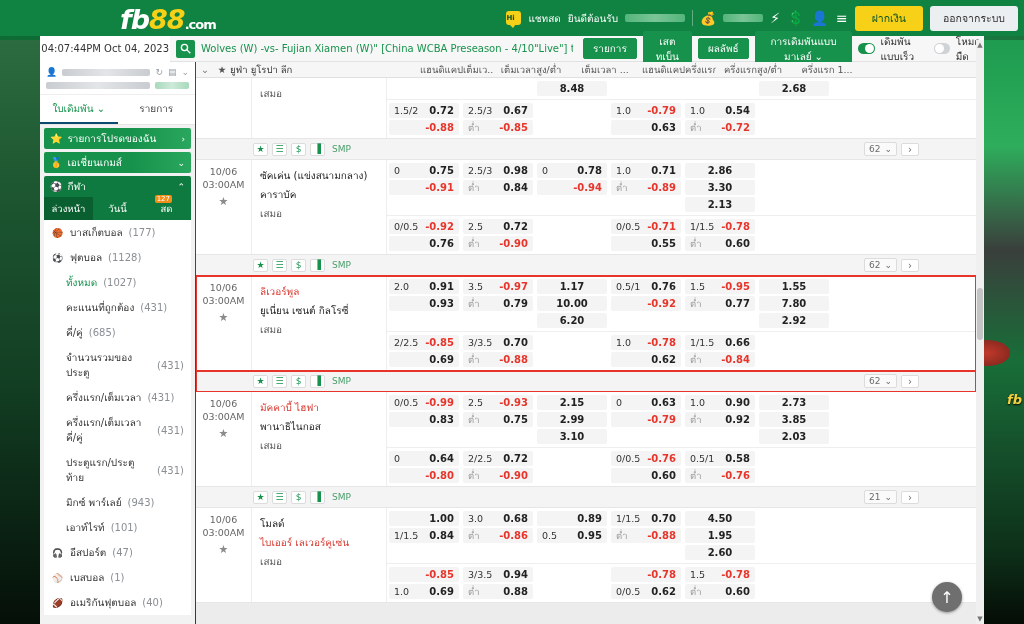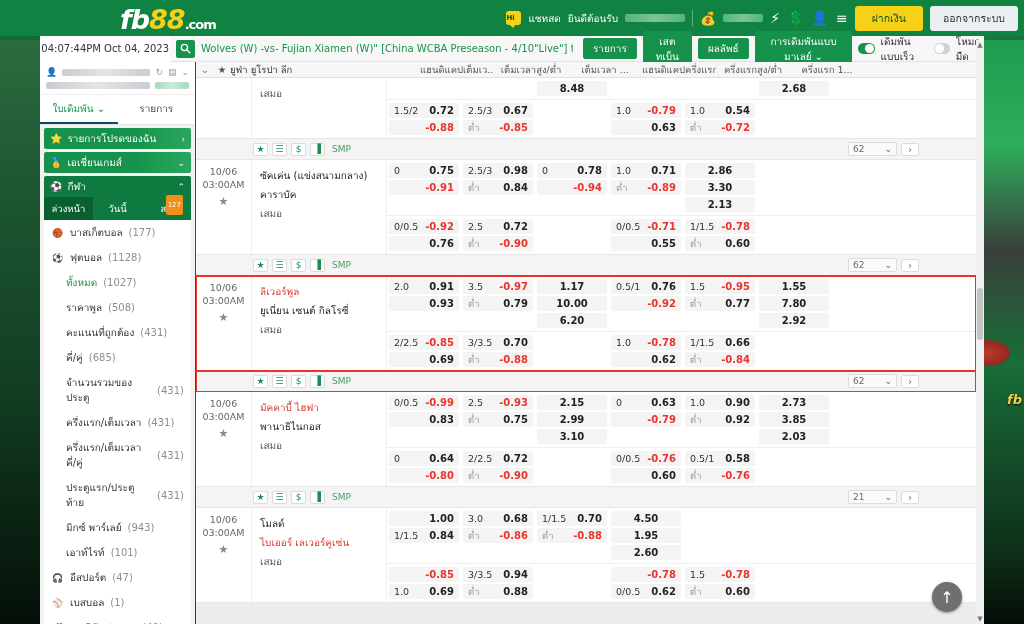--- a/index.html
+++ b/index.html
@@ -103,21 +103,21 @@
   .sb-green{
     margin:3px 4px;background:linear-gradient(90deg,#17924c 0%,#17924c 60%,#2aa75e 100%);
     color:#fff;height:21px;display:flex;align-items:center;padding:0 6px;gap:5px;border-radius:2px;cursor:pointer;font-size:10px;
     position:relative;overflow:hidden;
   }
   .sb-green .chev{margin-left:auto;font-size:9px;}
   .sb-green.dark{background:#0f7a3f;border-radius:2px 2px 0 0;margin-bottom:0;}
   .sb-sub{display:flex;background:#0f7a3f;margin:0 4px;}
   .sb-sub div{flex:1;text-align:center;color:#fff;font-size:9.5px;padding:4px 0;cursor:pointer;position:relative;}
   .sb-sub div.active{background:#0a5f30;}
-  .badge{position:absolute;top:-2px;right:8px;background:#f18f1b;color:#fff;font-size:7px;border-radius:2px;padding:6px 2px;}
+  .badge{position:absolute;top:-2px;right:19px;background:#f18f1b;color:#fff;font-size:7px;border-radius:2px;padding:0 2px;}
   .sb-list{background:#fff;margin:0 4px;}
   .sb-item{display:flex;align-items:center;gap:6px;padding:5px 7px;font-size:10px;color:#333;cursor:pointer;}
   .sb-item .ct{color:#8a8f94;}
   .sb-item.ind{padding-left:22px;}
   .sb-item.ind.act{color:#17924c;}
   .sp-ico{width:13px;height:13px;border-radius:50%;flex:0 0 13px;display:flex;align-items:center;justify-content:center;font-size:9px;}
 
   
   .main{
     position:absolute;left:196px;top:62px;right:48px;bottom:0;
@@ -153,21 +153,21 @@
   .cell .hdc{color:#333;font-size:9.5px;}
   .cell .hdc.lt{color:#9b9b9b;}
   .cell .od{font-size:10px;font-weight:bold;color:#222;}
   .cell .od.neg{color:#e8352b;}
   .cell .od.c{font-weight:bold;}
   .act-bar{display:flex;align-items:center;gap:4px;padding:3px 57px;background:#f4f4f4;border-bottom:1px solid #e6e6e6;position:relative;}
   .act-bar.hl{outline:2px solid #e8352b;outline-offset:-1px;}
   .ab{width:15px;height:13px;border:1px solid #dcdcdc;background:#fff;border-radius:2px;display:flex;align-items:center;justify-content:center;font-size:9px;color:#17924c;cursor:pointer;}
   .ab.smp{width:auto;padding:0 3px;border:none;background:transparent;color:#4a9e6c;font-size:9px;}
   .pager{margin-left:auto;display:flex;gap:4px;align-items:center;}
-  .pg-sel{border:1px solid #dcdcdc;background:#fafafa;color:#6b6b6b;font-size:9px;padding:1px 4px;border-radius:2px;display:flex;gap:20px;align-items:flex-start;cursor:pointer;}
+  .pg-sel{border:1px solid #dcdcdc;background:#fafafa;color:#6b6b6b;font-size:9px;padding:1px 4px;border-radius:2px;display:flex;gap:4px;align-items:flex-start;cursor:pointer;}
   .pg-next{border:1px solid #dcdcdc;background:#fff;color:#6b6b6b;font-size:10px;padding:0 6px;border-radius:2px;cursor:pointer;}
 
   
   .partial{background:#fff;display:flex;border-bottom:1px solid #e6e6e6;}
 
   
   .vscroll{position:absolute;right:40px;top:40px;width:8px;bottom:0;background:#f0f0f0;z-index:7;}
   .vthumb{position:absolute;left:1px;top:248px;width:6px;height:52px;background:#c4c4c4;border-radius:3px;}
   .vcap{position:absolute;right:40px;top:40px;width:8px;height:10px;background:#f0f0f0;z-index:8;color:#777;font-size:7px;text-align:center;line-height:10px;}
   .vcapb{position:absolute;right:40px;bottom:0;width:8px;height:10px;background:#f0f0f0;z-index:8;color:#777;font-size:7px;text-align:center;line-height:10px;}
@@ -286,24 +286,20 @@
       <div class="sb-item">
         <span class="sp-ico">⚽</span>
         <span>ฟุตบอล</span>
         <span class="ct">(1128)</span>
       </div>
       <div class="sb-item ind act">
         <span>ทั้งหมด</span>
         <span class="ct">(1027)</span>
       </div>
       <div class="sb-item ind">
-        <span>ราคาพูล</span>
-        <span class="ct">(508)</span>
-      </div>
-      <div class="sb-item ind">
         <span>คะแนนที่ถูกต้อง</span>
         <span class="ct">(431)</span>
       </div>
       <div class="sb-item ind">
         <span>คี่/คู่</span>
         <span class="ct">(685)</span>
       </div>
       <div class="sb-item ind">
         <span>จำนวนรวมของประตู</span>
         <span class="ct">(431)</span>
@@ -915,20 +911,31 @@
                   <span class="od">0.68</span>
                 </div>
                 <div class="cell">
                   <span class="hdc lt">ต่ำ</span>
                   <span class="od neg">-0.86</span>
                 </div>
                 <div class="cell blank"></div>
               </div>
               <div class="ocol">
                 <div class="cell">
+                  <span class="hdc"></span>
+                  <span class="od">0.89</span>
+                </div>
+                <div class="cell">
+                  <span class="hdc">0.5</span>
+                  <span class="od">0.95</span>
+                </div>
+                <div class="cell blank"></div>
+              </div>
+              <div class="ocol">
+                <div class="cell">
                   <span class="hdc">1/1.5</span>
                   <span class="od">0.70</span>
                 </div>
                 <div class="cell">
                   <span class="hdc lt">ต่ำ</span>
                   <span class="od neg">-0.88</span>
                 </div>
                 <div class="cell blank"></div>
               </div>
               <div class="ocol">

